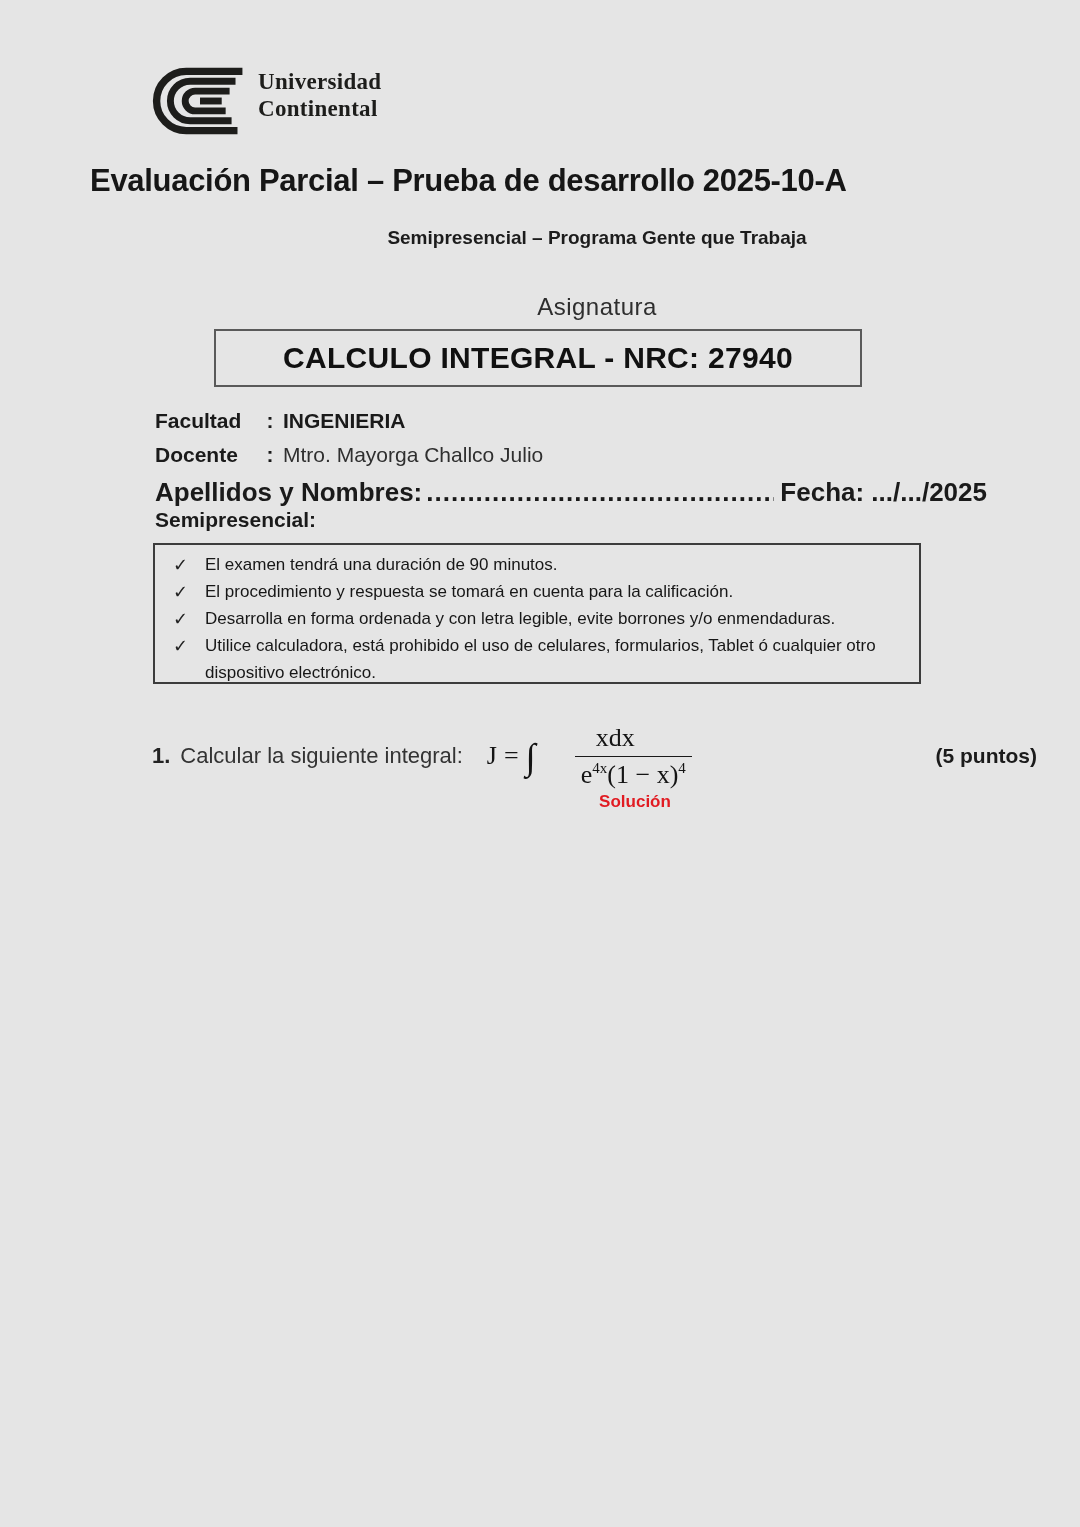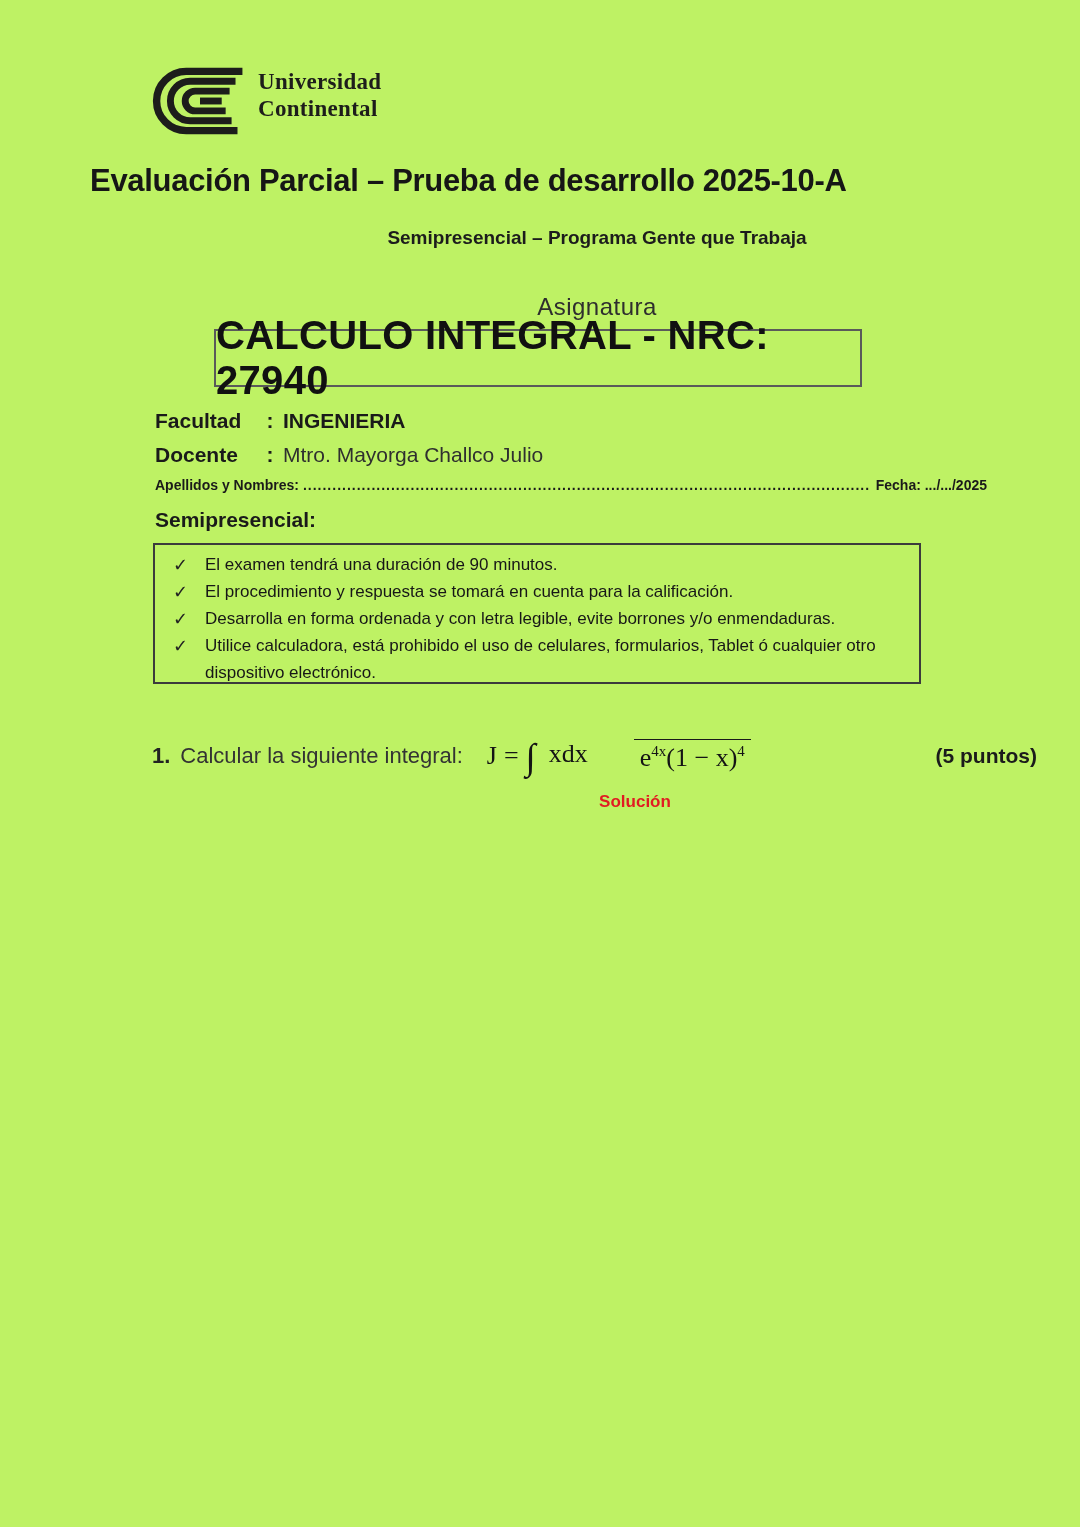--- a/index.html
+++ b/index.html
@@ -1,21 +1,21 @@
 <!DOCTYPE html>
 <html><head>
 <meta charset="utf-8">
 <style>
   * { margin:0; padding:0; box-sizing:border-box; }
   html,body { background:#ffffff; }
   .page {
     position:relative;
     width:1080px; height:1527px;
     margin:0 auto;
-    background:#bef264;
+    background:#e5e5e5;
     font-family:"Liberation Sans", sans-serif;
     color:#1a1a1a;
     overflow:hidden;
   }
 
   
   .logo-wrap { position:absolute; left:150px; top:64px; display:flex; align-items:flex-start; }
   .logo-mark { width:100px; height:74px; }
   .logo-text {
     margin-left:8px; margin-top:4px;
@@ -39,35 +39,35 @@
     text-align:center; font-size:24px; font-weight:400; color:#2e2e2e;
     letter-spacing:0.5px;
     margin-top:12px;
   }
   .course-box {
     position:absolute; left:214px; top:329px; width:648px; height:58px;
     border:2px solid #5a5a5a;
     display:flex; align-items:center; justify-content:center;
   }
   .course-box .course-name {
-    font-size:40px; font-weight:700; color:#111; letter-spacing:0.3px;
+    font-size:30px; font-weight:700; color:#111; letter-spacing:0.3px;
   }
 
   
   .info-row { position:absolute; left:155px; font-size:21px; display:flex; white-space:nowrap; }
   .info-row .lbl { font-weight:700; width:102px; }
   .info-row .colon { font-weight:700; width:26px; text-align:center; }
   .info-row .val-bold { font-weight:700; margin-left:0px; }
   .info-row .val-reg { font-weight:400; color:#2f2f2f; margin-left:0px; }
   .row-facultad { top:409px; }
   .row-docente { top:443px; }
 
   .row-apellidos {
     position:absolute; left:155px; top:477px; width:832px;
-    font-size:14px; font-weight:700; display:flex; align-items:baseline; white-space:nowrap;
+    font-size:26px; font-weight:700; display:flex; align-items:baseline; white-space:nowrap;
   }
   .row-apellidos .dots {
     flex:1 1 auto; overflow:hidden; margin:0 6px 0 4px;
     letter-spacing:1px; font-weight:700;
   }
   .row-apellidos .fecha { flex:0 0 auto; }
 
   .instr-label { position:absolute; left:155px; top:508px; font-size:21px; font-weight:700; }
 
   
@@ -90,21 +90,21 @@
   }
   .q-number { font-size:22px; font-weight:700; color:#222; }
   .q-text { font-size:22px; font-weight:400; color:#333; margin-left:10px; }
   .formula {
     margin-left:24px;
     display:inline-flex; align-items:center;
     font-family:"Liberation Serif", serif; font-size:26px; color:#141414;
   }
   .f-eq { margin:0 7px; }
   .f-int { font-size:37px; font-weight:400; margin-right:3px; line-height:1; }
-  .frac { display:inline-flex; text-align:center; }
+  .frac { display:inline-flex; flex-direction:column; text-align:center; }
   .frac .num { padding:0 10px 3px; }
   .frac .den { border-top:1.7px solid #1a1a1a; padding:3px 6px 0; white-space:nowrap;margin-left:36px; }
   .frac sup, .den-exp, .den-pow { font-size:15px; vertical-align:super; line-height:0; }
   .den-base, .den-group { font-size:26px; }
   .q-points { margin-left:auto; font-size:21px; font-weight:700; color:#1b1b1b; white-space:nowrap; }
 
   .solution-label {
     position:absolute; left:190px; top:792px; width:890px;
     text-align:center; font-size:17px; font-weight:700;
   }

